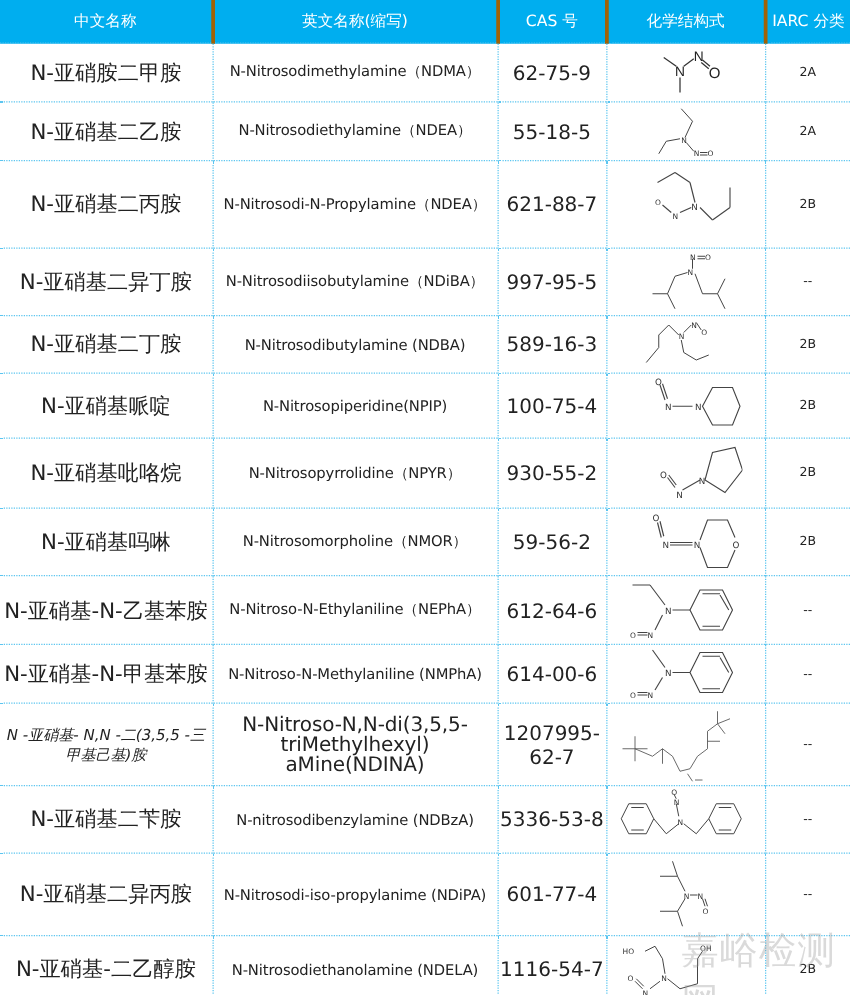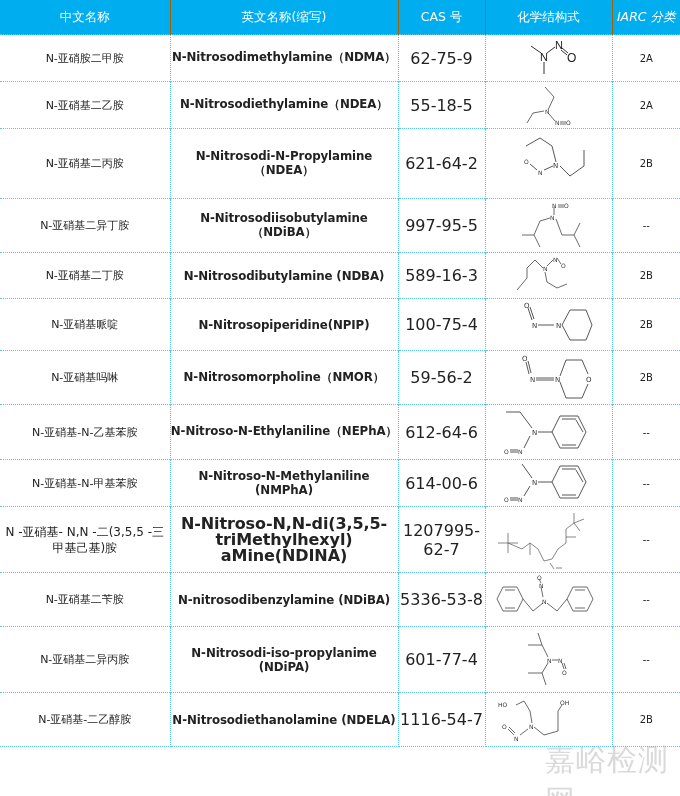--- a/index.html
+++ b/index.html
@@ -1,24 +1,24 @@
 <!DOCTYPE html>
 <html><head>
 <meta charset="utf-8">
 <style>
   html, body { margin: 0; padding: 0; background: #ffffff; }
   body { width: 680px; height: 796px; overflow: hidden; position: relative; font-family: "DejaVu Sans", "Liberation Sans", sans-serif; }
   table { border-collapse: collapse; table-layout: fixed; width: 680px; }
-  th { background: #00aeef; color: #ffffff; font-weight: normal; font-size: 12.5px; height: 34px; padding: 0; border-right: 1px solid #a16207; }
-  th:last-child { border-right: none; font-style: italic; }
+  th { background: #00aeef; color: #ffffff; font-weight: normal; font-size: 12.5px; height: 34px; padding: 0; border-right: 3px solid #a16207; }
+  th:last-child { border-right: none; }
   td { border-top: 1px dotted #5bc5f0; border-right: 1px dotted #5bc5f0; text-align: center; vertical-align: middle; padding: 0; font-size: 12px; color: #222; }
   td:last-child { border-right: none; }
   tr:last-child td { border-bottom: 1px dotted #5bc5f0; }
-  td.cn { font-size: 11px; }
-  td.en { font-size: 11.8px; letter-spacing: -0.1px; font-weight: bold; }
+  td.cn { font-size: 17px; }
+  td.en { font-size: 11.8px; letter-spacing: -0.1px; }
   td.cas { font-size: 16px; }
   td.iarc { font-size: 10px; }
   td.struct svg { display: block; margin: 0 auto; }
   .watermark { position: absolute; left: 545px; top: 740px; pointer-events: none; }
   .wm-cn { font-size: 30px; color: rgba(150,150,150,0.35); font-family: "DejaVu Sans", sans-serif; letter-spacing: 1px; }
 </style>
 </head>
 <body>
 
 <table>
@@ -76,21 +76,21 @@
           <text x="46" y="42" font-size="6" fill="#333" stroke="none">N</text>
           <text x="57" y="42" font-size="6" fill="#333" stroke="none">O</text>
         </svg>
       </td>
       <td class="iarc">2A</td>
     </tr>
 
     <tr style="height:70px">
       <td class="cn">N-亚硝基二丙胺</td>
       <td class="en">N-Nitrosodi-N-Propylamine（NDEA）</td>
-      <td class="cas">621-64-2</td>
+      <td class="cas">621-88-7</td>
       <td class="struct">
         <svg width="90" height="64" viewBox="0 0 90 64" stroke="#444" stroke-width="0.9" fill="none">
           <line x1="22" y1="14" x2="36" y2="6"></line>
             <line x1="36" y1="6" x2="48" y2="14"></line>
             <line x1="48" y1="14" x2="52" y2="30"></line>
           <line x1="56" y1="34" x2="66" y2="44"></line>
             <line x1="66" y1="44" x2="80" y2="34"></line>
             <line x1="80" y1="34" x2="80" y2="18"></line>
           <line x1="49" y1="34" x2="40" y2="38"></line>
             <line x1="33" y1="38" x2="26" y2="32"></line>
@@ -162,20 +162,37 @@
           <polygon points="58,25 66,10 82,10 88,25 82,40 66,40"></polygon>
           <text x="20" y="8" font-size="7" fill="#333" stroke="none">O</text>
           <text x="28" y="28" font-size="7" fill="#333" stroke="none">N</text>
           <text x="52" y="28" font-size="7" fill="#fff" stroke="none">.</text>
           <text x="52" y="28" font-size="7" fill="#333" stroke="none">N</text>
         </svg>
       </td>
       <td class="iarc">2B</td>
     </tr>
 
+    <tr style="height:56px">
+      <td class="cn">N-亚硝基吡咯烷</td>
+      <td class="en">N-Nitrosopyrrolidine（NPYR）</td>
+      <td class="cas">930-55-2</td>
+      <td class="struct">
+        <svg width="90" height="54" viewBox="0 0 90 54" stroke="#444" stroke-width="0.9" fill="none">
+          <polygon points="60,32 66,10 84,6 90,24 76,42"></polygon>
+          <line x1="30" y1="30" x2="36" y2="38"></line>
+            <line x1="31" y1="28" x2="37" y2="36"></line>
+          <line x1="42" y1="40" x2="56" y2="32"></line>
+          <text x="24" y="30" font-size="7" fill="#333" stroke="none">O</text>
+          <text x="37" y="46" font-size="7" fill="#333" stroke="none">N</text>
+          <text x="55" y="35" font-size="7" fill="#333" stroke="none">N</text>
+        </svg>
+      </td>
+      <td class="iarc">2B</td>
+    </tr>
 
     <tr style="height:54px">
       <td class="cn">N-亚硝基吗啉</td>
       <td class="en">N-Nitrosomorpholine（NMOR）</td>
       <td class="cas">59-56-2</td>
       <td class="struct">
         <svg width="90" height="52" viewBox="0 0 90 52" stroke="#444" stroke-width="0.9" fill="none">
           <line x1="22" y1="10" x2="25" y2="22"></line>
             <line x1="24" y1="9" x2="27" y2="21"></line>
           <line x1="32" y1="26" x2="50" y2="26"></line>
@@ -232,21 +249,21 @@
             <line x1="89" y1="22" x2="82" y2="10"></line>
           <text x="38" y="25" font-size="7" fill="#333" stroke="none">N</text>
           <text x="24" y="42" font-size="6" fill="#333" stroke="none">N</text>
           <text x="10" y="42" font-size="6" fill="#333" stroke="none">O</text>
         </svg>
       </td>
       <td class="iarc">--</td>
     </tr>
 
     <tr style="height:66px">
-      <td class="cn" style="font-size:12px;line-height:16px;">N -亚硝基- N,N -二(3,5,5 -三甲基己基)胺</td>
+      <td class="cn" style="font-size:12px;line-height:16px;font-style:italic;">N -亚硝基- N,N -二(3,5,5 -三甲基己基)胺</td>
       <td class="en" style="font-size:16px;line-height:16px;">N-Nitroso-N,N-di(3,5,5-triMethylhexyl) aMine(NDINA)</td>
       <td class="cas" style="font-size:16px;">1207995-62-7</td>
       <td class="struct">
         <svg width="110" height="62" viewBox="0 0 110 62" stroke="#555" stroke-width="0.7" fill="none">
           <line x1="4" y1="34" x2="24" y2="34"></line>
             <line x1="14" y1="24" x2="14" y2="44"></line>
           <line x1="14" y1="34" x2="28" y2="40"></line>
             <line x1="28" y1="40" x2="36" y2="34"></line>
             <line x1="36" y1="34" x2="36" y2="46"></line>
           <line x1="36" y1="34" x2="44" y2="40"></line>
@@ -262,21 +279,21 @@
             <line x1="80" y1="14" x2="86" y2="22"></line>
           <line x1="56" y1="54" x2="60" y2="60"></line>
             <line x1="62" y1="59" x2="68" y2="59"></line>
         </svg>
       </td>
       <td class="iarc">--</td>
     </tr>
 
     <tr style="height:54px">
       <td class="cn">N-亚硝基二苄胺</td>
-      <td class="en">N-nitrosodibenzylamine (NDiBA)</td>
+      <td class="en">N-nitrosodibenzylamine (NDBzA)</td>
       <td class="cas">5336-53-8</td>
       <td class="struct">
         <svg width="115" height="50" viewBox="0 0 115 50" stroke="#444" stroke-width="0.8" fill="none">
           <polygon points="6,24 12,12 26,12 32,24 26,36 12,36"></polygon>
             <line x1="14" y1="15" x2="24" y2="15"></line>
             <line x1="14" y1="33" x2="24" y2="33"></line>
           <line x1="32" y1="24" x2="42" y2="36"></line>
             <line x1="42" y1="36" x2="52" y2="28"></line>
           <line x1="56" y1="28" x2="66" y2="36"></line>
             <line x1="66" y1="36" x2="76" y2="24"></line>

